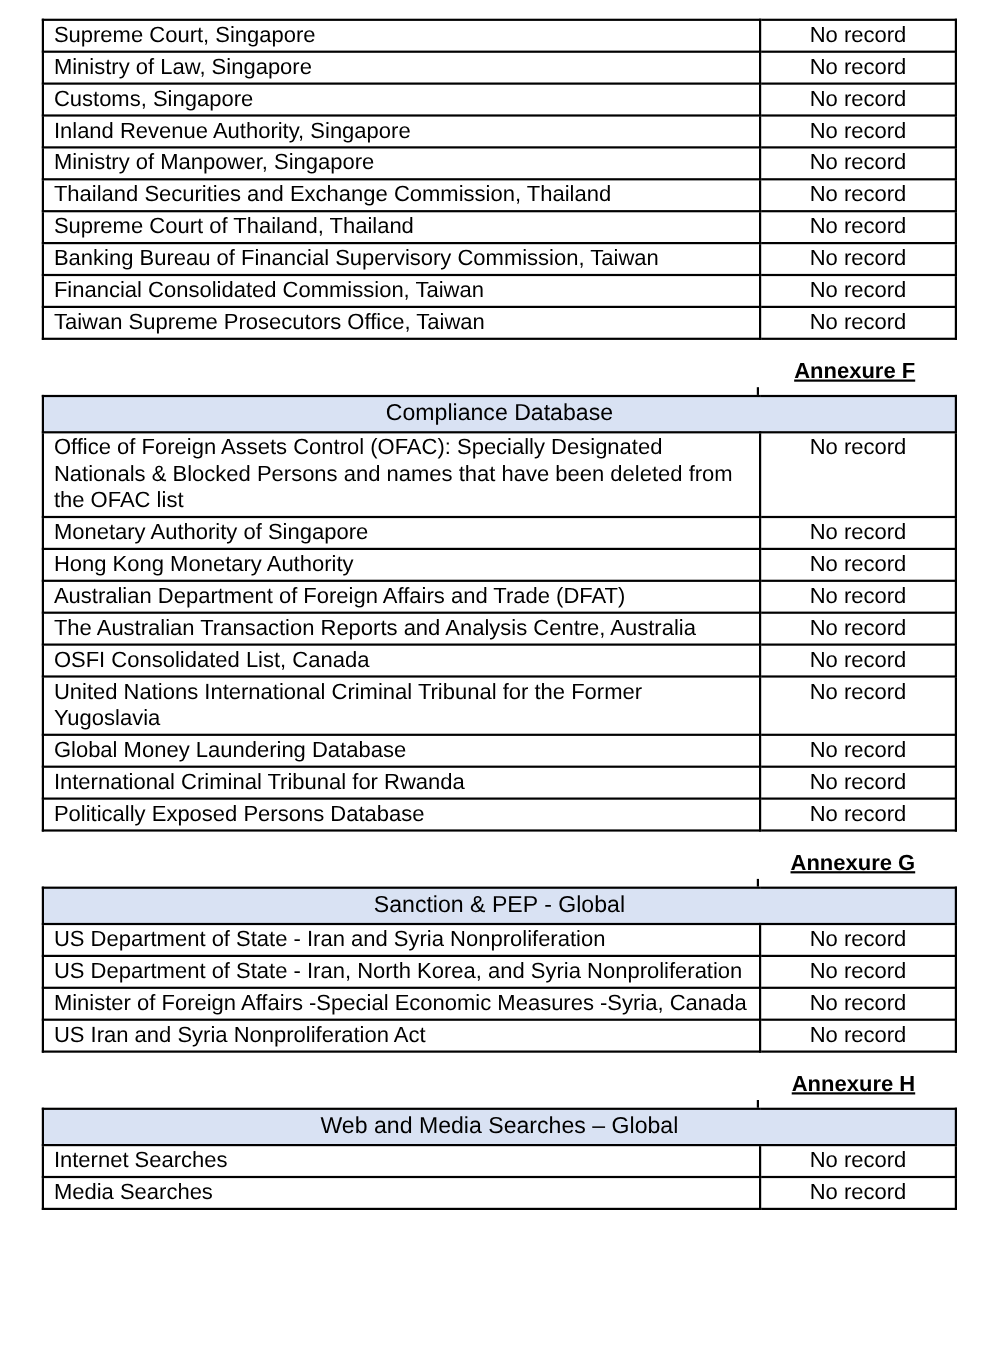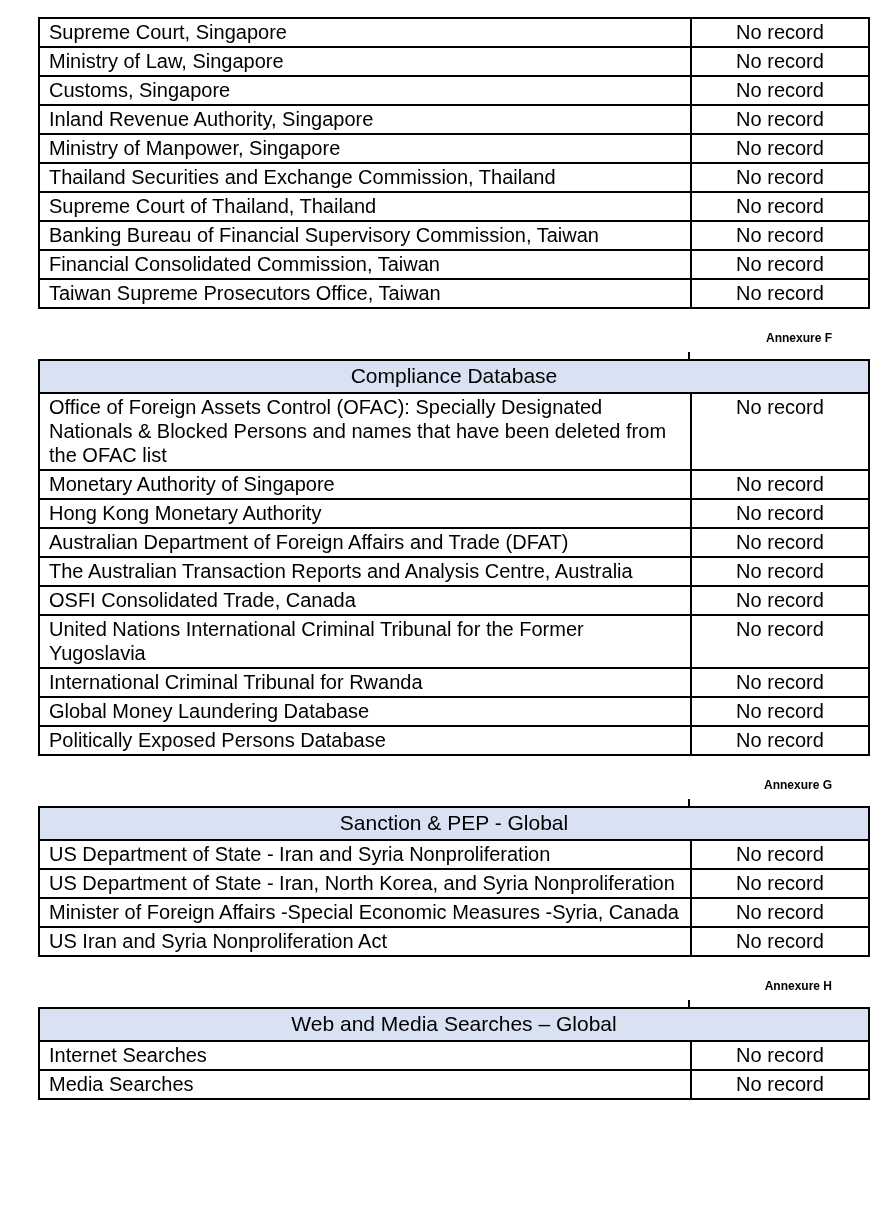--- a/index.html
+++ b/index.html
@@ -13,25 +13,26 @@
     overflow: hidden;
   }
   #content {
     position: absolute;
     left: 38px;
     top: 17px;
     width: 830px;
   }
   .annexure {
     font-weight: bold;
-    font-size: 12px;
+    font-size: 20px;
     line-height: 22px;
     text-align: right;
     padding-right: 36px;
     margin: 18px 0 10px 0;
+    text-decoration: underline;
   }
   .tbl-wrap { position: relative; }
   .nub {
     position: absolute;
     left: 650px;
     top: -7px;
     width: 2px;
     height: 7px;
     background: #000000;
   }
@@ -151,33 +152,33 @@
               </tr>
               <tr>
                 <td class="source">Australian Department of Foreign Affairs and Trade (DFAT)</td>
                 <td class="result">No record</td>
               </tr>
               <tr>
                 <td class="source">The Australian Transaction Reports and Analysis Centre, Australia</td>
                 <td class="result">No record</td>
               </tr>
               <tr>
-                <td class="source">OSFI Consolidated Trade, Canada</td>
+                <td class="source">OSFI Consolidated List, Canada</td>
                 <td class="result">No record</td>
               </tr>
               <tr>
                 <td class="source">United Nations International Criminal Tribunal for the Former Yugoslavia</td>
                 <td class="result">No record</td>
               </tr>
               <tr>
+                <td class="source">Global Money Laundering Database</td>
+                <td class="result">No record</td>
+              </tr>
+              <tr>
                 <td class="source">International Criminal Tribunal for Rwanda</td>
-                <td class="result">No record</td>
-              </tr>
-              <tr>
-                <td class="source">Global Money Laundering Database</td>
                 <td class="result">No record</td>
               </tr>
               <tr>
                 <td class="source">Politically Exposed Persons Database</td>
                 <td class="result">No record</td>
               </tr>
             </tbody>
           </table>
         </div>
       </div>

